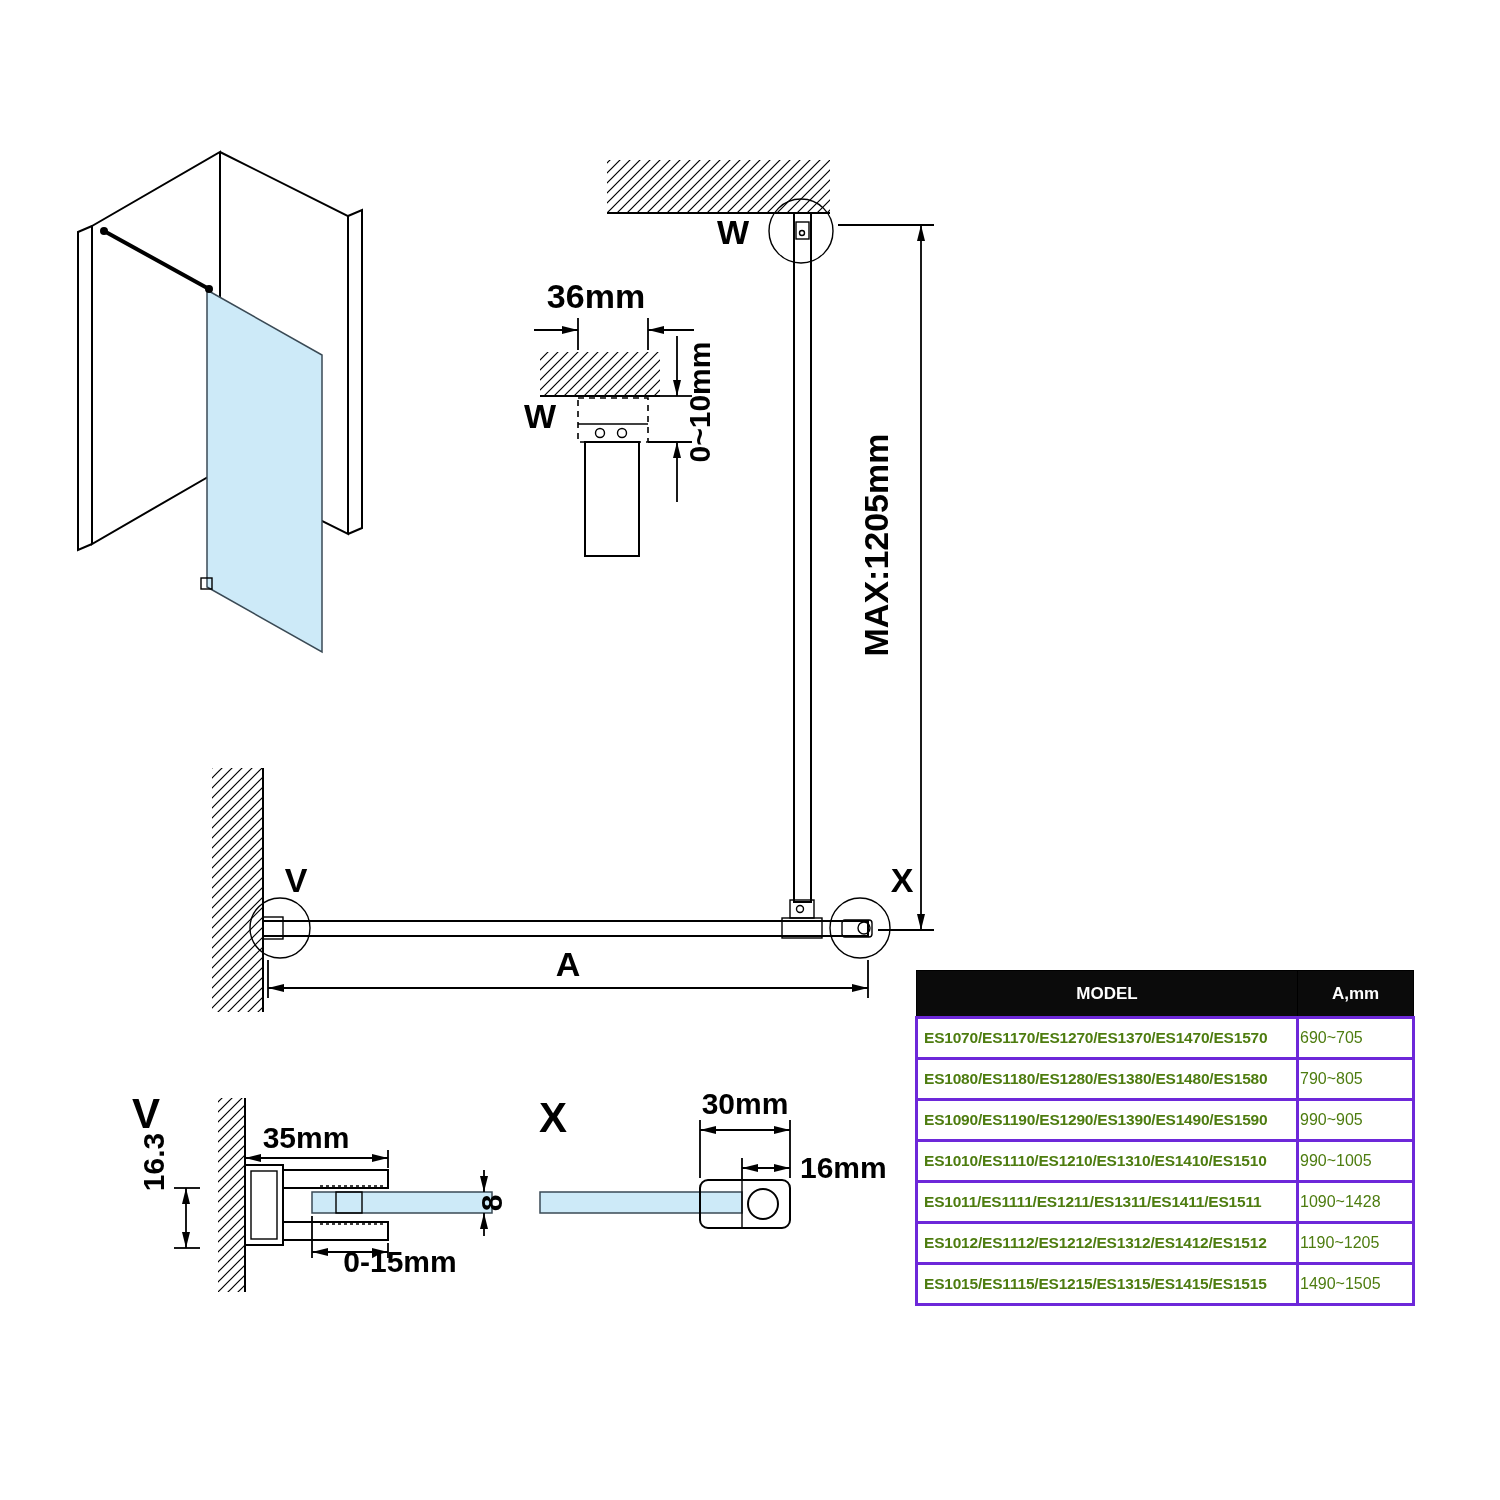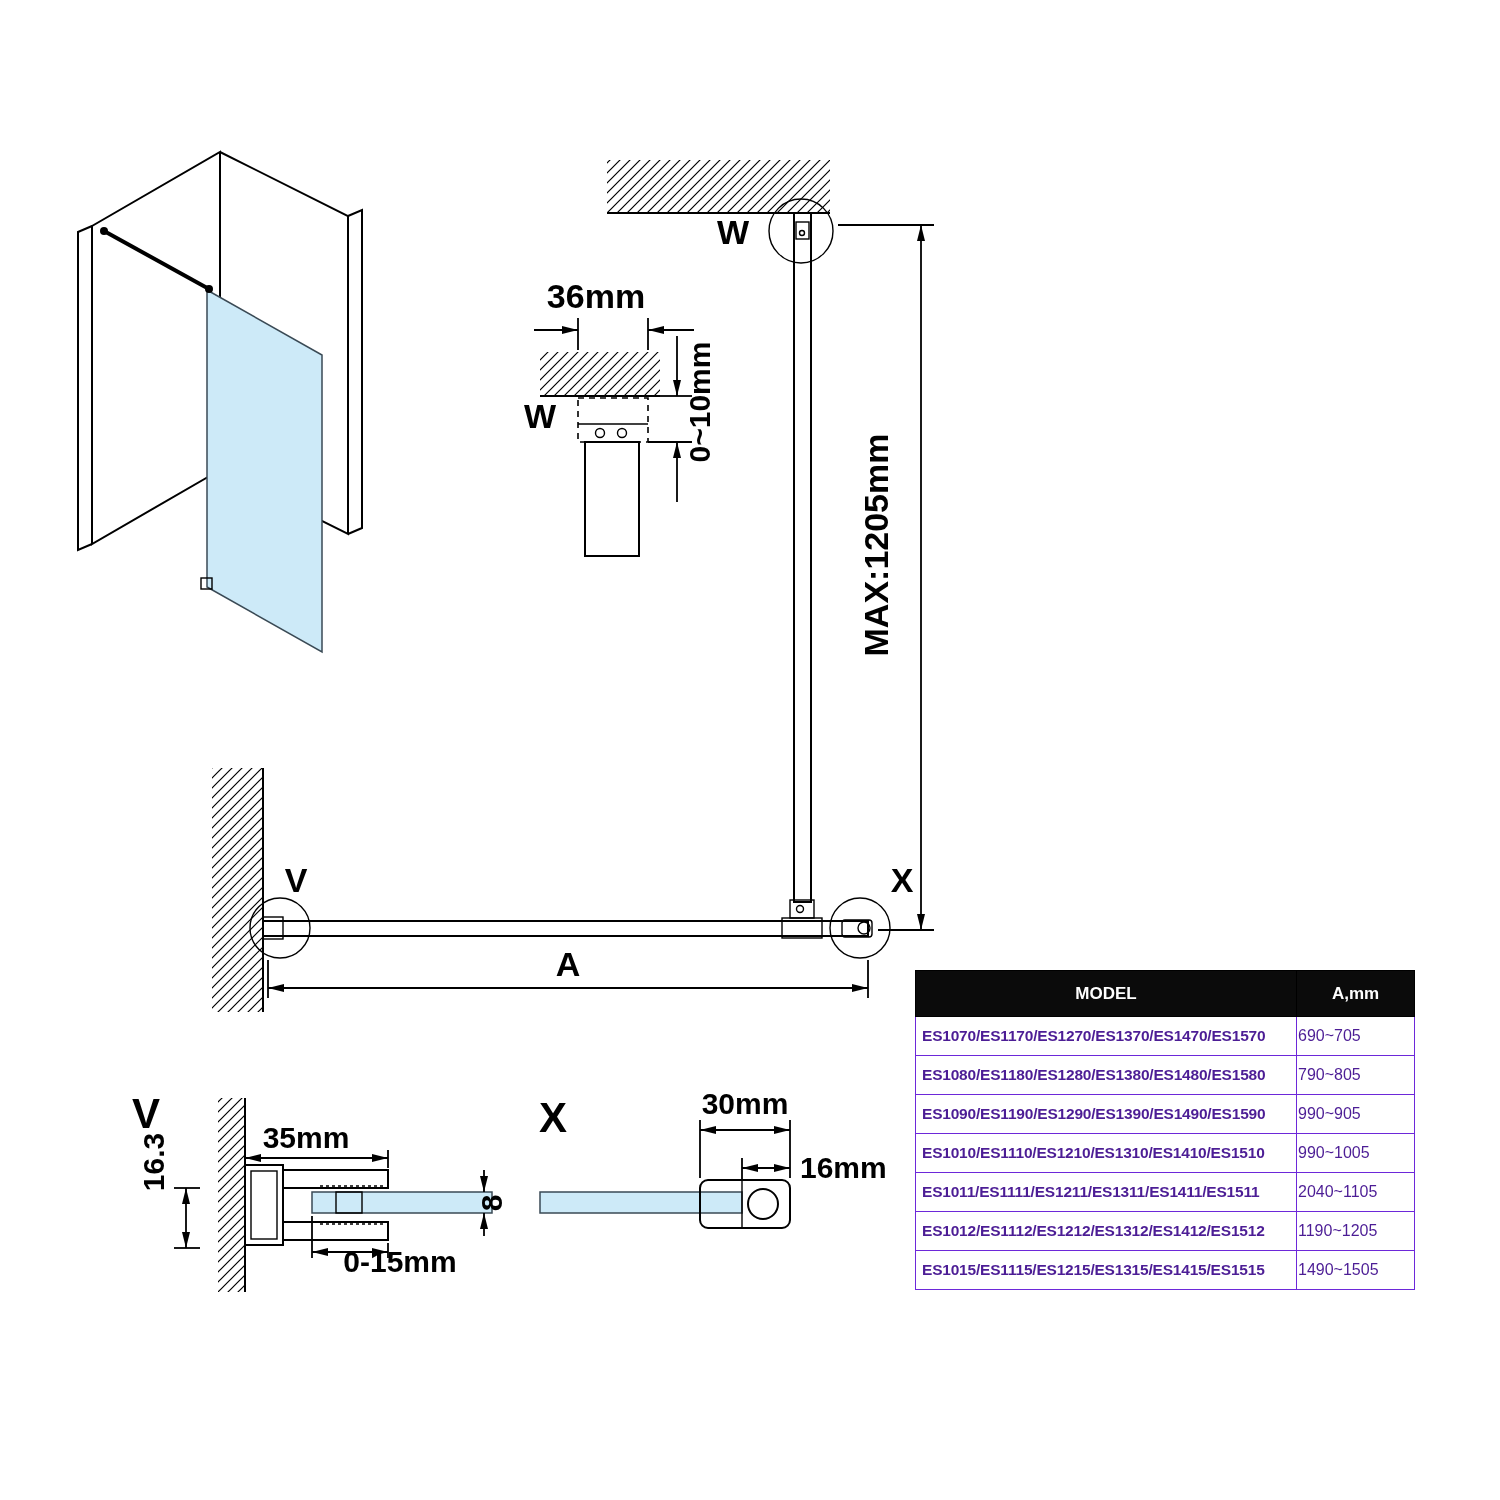--- a/index.html
+++ b/index.html
@@ -13,21 +13,21 @@
   .t-label-xl{font-size:42px;font-weight:bold;}
   .ln{stroke:#000;stroke-width:2;fill:none;}
   .ln-thin{stroke:#000;stroke-width:1.4;fill:none;}
   .dimln{stroke:#000;stroke-width:1.8;fill:none;}
   .dash{stroke:#000;stroke-width:1.6;fill:none;stroke-dasharray:6 5;}
   .spec-table{position:absolute;left:915px;top:962px;width:500px;margin-top:8px;}
   .spec-table table{border-collapse:collapse;width:100%;table-layout:fixed;}
   .spec-table th{background:#0b0b0b;color:#fff;font-size:17px;font-weight:bold;
                  height:43px;border:1px solid #000;text-align:center;}
   .spec-table th:first-child{width:378px;}
-  .spec-table td{border:1px solid #6d28d9;height:36px;font-size:15.5px;color:#4c1d95;}
+  .spec-table td{border:3px solid #6d28d9;height:36px;font-size:15.5px;color:#4d7c0f;}
   .spec-table td:first-child{padding-left:6px;font-weight:600;letter-spacing:-0.2px;}
   .spec-table td:last-child{text-align:left;font-size:16px;font-weight:normal;}
 </style>
 </head>
 <body>
 
 <svg width="1500" height="1500" viewBox="0 0 1500 1500">
   <defs>
     <pattern id="hatch" patternUnits="userSpaceOnUse" width="10" height="10">
       <path d="M-1,1 L1,-1 M0,10 L10,0 M9,11 L11,9" stroke="#000" stroke-width="1.2"></path>
@@ -168,21 +168,21 @@
       <tr>
         <td>ES1090/ES1190/ES1290/ES1390/ES1490/ES1590</td>
         <td>990~905</td>
       </tr>
       <tr>
         <td>ES1010/ES1110/ES1210/ES1310/ES1410/ES1510</td>
         <td>990~1005</td>
       </tr>
       <tr>
         <td>ES1011/ES1111/ES1211/ES1311/ES1411/ES1511</td>
-        <td>2040~1105</td>
+        <td>1090~1428</td>
       </tr>
       <tr>
         <td>ES1012/ES1112/ES1212/ES1312/ES1412/ES1512</td>
         <td>1190~1205</td>
       </tr>
       <tr>
         <td>ES1015/ES1115/ES1215/ES1315/ES1415/ES1515</td>
         <td>1490~1505</td>
       </tr>
     </tbody>

